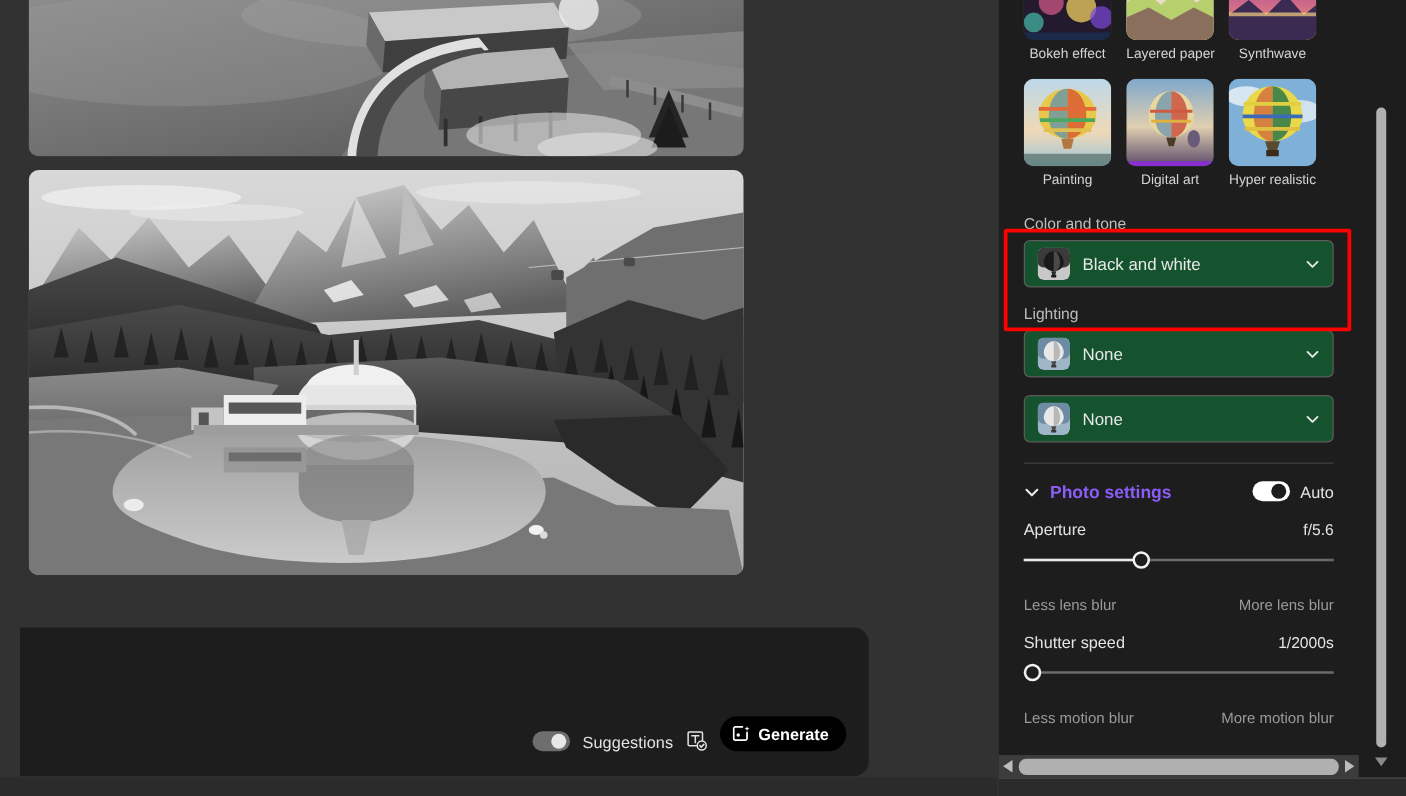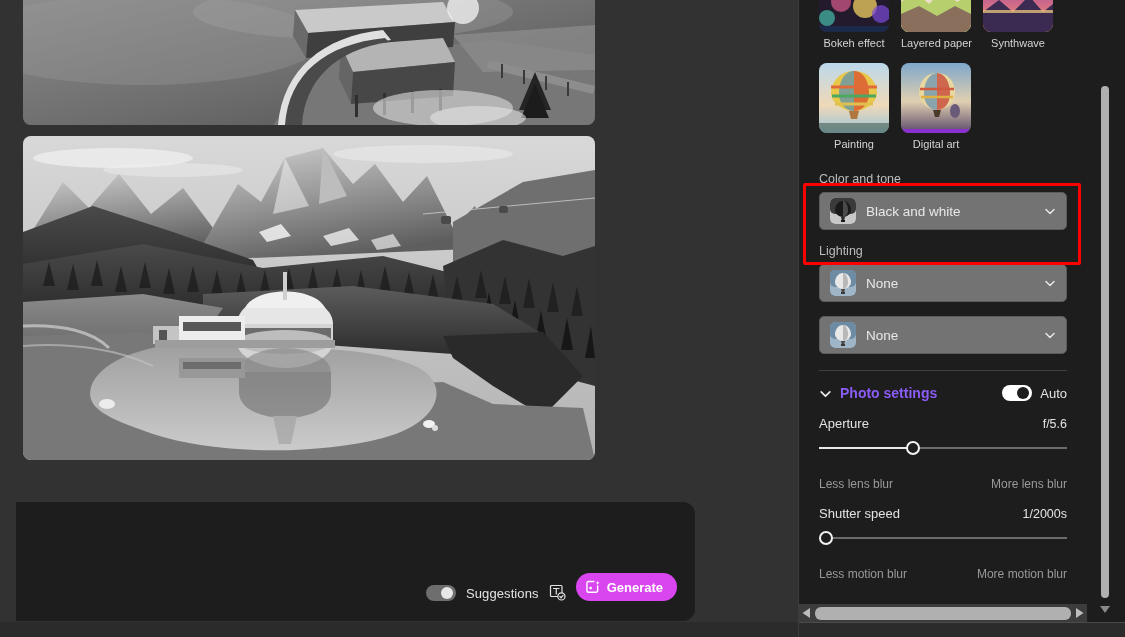--- a/index.html
+++ b/index.html
@@ -73,21 +73,21 @@
   }
   .style-name {
     margin-top:5px; text-align:center; color:#d4d4d4; font-size:11px;
     white-space:nowrap;
   }
 
   .section { padding:0 20px; margin-top:14px; }
   .section-label { color:#bdbdbd; font-size:12.5px; margin-bottom:6px; }
   .dropdown {
     height:38px; border:1px solid #5c5c5c; border-radius:5px;
-    background:#737373; display:flex; align-items:center; padding:0 10px;
+    background:#14532d; display:flex; align-items:center; padding:0 10px;
     cursor:pointer; gap:10px;
   }
   .dd-thumb { width:26px; height:26px; border-radius:5px; flex:0 0 auto; overflow:hidden; position:relative;}
   .dd-text { flex:1; color:#e8e8e8; font-size:13.5px; }
   .chev { width:12px; height:12px; flex:0 0 auto; }
 
   #highlight-box {
     position:absolute; left:4px; top:183px; width:278px; height:82px;
     border:3px solid #ff0000; border-radius:2px; pointer-events:none; z-index:20;
   }
@@ -345,21 +345,21 @@
       </div>
       <span id="suggestions-label">Suggestions</span>
       <span id="suggest-icon">
         <svg width="17" height="17" viewBox="0 0 17 17">
           <rect x="1.5" y="1.5" width="11.5" height="11" rx="1" fill="none" stroke="#e3e3e3" stroke-width="1.2"></rect>
           <path d="M4 4.5h6.5M7.25 4.5v6" stroke="#e3e3e3" stroke-width="1.2" fill="none"></path>
           <circle cx="12.4" cy="12.4" r="3.6" fill="#1d1d1d" stroke="#e3e3e3" stroke-width="1.2"></circle>
           <path d="M10.8 12.4l1.2 1.3 2.1-2.3" stroke="#e3e3e3" stroke-width="1.3" fill="none" stroke-linecap="round" stroke-linejoin="round"></path>
         </svg>
       </span>
-      <button id="generate-btn" style="background: #d946ef;">
+      <button id="generate-btn" style="background: #000000;">
         <svg width="15" height="15" viewBox="0 0 16 16">
           <path d="M8.4 1.6H2.6A1.6 1.6 0 0 0 1 3.2v8.2a1.6 1.6 0 0 0 1.6 1.6h8.2a1.6 1.6 0 0 0 1.6-1.6V6.4" fill="none" stroke="#fff" stroke-width="1.5" stroke-linecap="round"></path>
           <path d="M12.4 1l.62 1.52L14.6 3.1l-1.58.62L12.4 5.2l-.6-1.48L10.2 3.1l1.6-.58z" fill="#fff"></path>
           <circle cx="4.9" cy="8.6" r="1.5" fill="#fff"></circle>
         </svg>
         <span>Generate</span>
       </button>
     </div>
   </div>
 
@@ -457,20 +457,38 @@
               <path d="M36 10 C28 10 23 20 23 30 C23 40 28 47 36 47 Z" fill="#3a7ab8" opacity=".55"></path>
               <path d="M19 26 h34" stroke="#d05a40" stroke-width="2.5"></path>
               <path d="M20 34 h32" stroke="#e0b040" stroke-width="2.5"></path>
               <path d="M32 47 h8 l-2 7 h-4 z" fill="#4a3a2a"></path>
               <ellipse cx="54" cy="48" rx="5" ry="7" fill="#6a5a7a"></ellipse>
               <rect y="66" width="70" height="4" fill="#8a2fd0"></rect>
             </svg>
           </div>
           <div class="style-name">Digital art</div>
         </div>
+        <div class="style-card">
+          <div class="style-thumb">
+            <svg width="70" height="70" viewBox="0 0 70 70">
+              <rect width="70" height="70" fill="#7fb0d8"></rect>
+              <ellipse cx="14" cy="14" rx="16" ry="8" fill="#eef4f8" opacity=".8"></ellipse>
+              <ellipse cx="56" cy="26" rx="18" ry="9" fill="#f2f6fa" opacity=".7"></ellipse>
+              <path d="M35 6 C50 6 59 18 59 30 C59 41 47 50 35 50 C23 50 11 41 11 30 C11 18 20 6 35 6 Z" fill="#e8d84a"></path>
+              <path d="M35 6 C44 6 50 18 50 30 C50 41 44 50 35 50 Z" fill="#2e7a4a" opacity=".85"></path>
+              <path d="M35 6 C26 6 20 18 20 30 C20 41 26 50 35 50 Z" fill="#c84a3a" opacity=".6"></path>
+              <path d="M12 20 h46" stroke="#e0d040" stroke-width="3"></path>
+              <path d="M11 30 h48" stroke="#3a6ab8" stroke-width="3"></path>
+              <path d="M13 40 h44" stroke="#e0c040" stroke-width="3"></path>
+              <path d="M29 50 h12 l-3 9 h-6 z" fill="#5a4a30"></path>
+              <rect x="30" y="57" width="10" height="5" fill="#3a2a1a"></rect>
+            </svg>
+          </div>
+          <div class="style-name">Hyper realistic</div>
+        </div>
       </div>
 
       <div class="section" style="margin-top:22px;">
         <div class="section-label">Color and tone</div>
         <div class="dropdown">
           <div class="dd-thumb">
             <svg width="26" height="26" viewBox="0 0 26 26">
               <rect width="26" height="26" rx="5" fill="#c8c8c8"></rect>
               <rect width="26" height="16" rx="5" fill="#3a3a3a"></rect>
               <path d="M13 3 C18 3 21 8 21 12 C21 16 17 19 13 19 C9 19 5 16 5 12 C5 8 8 3 13 3 Z" fill="#1a1a1a"></path>

